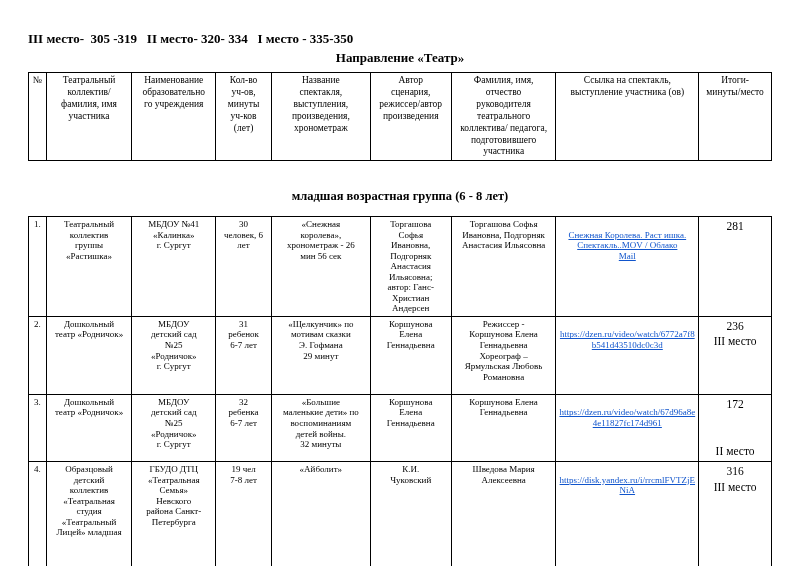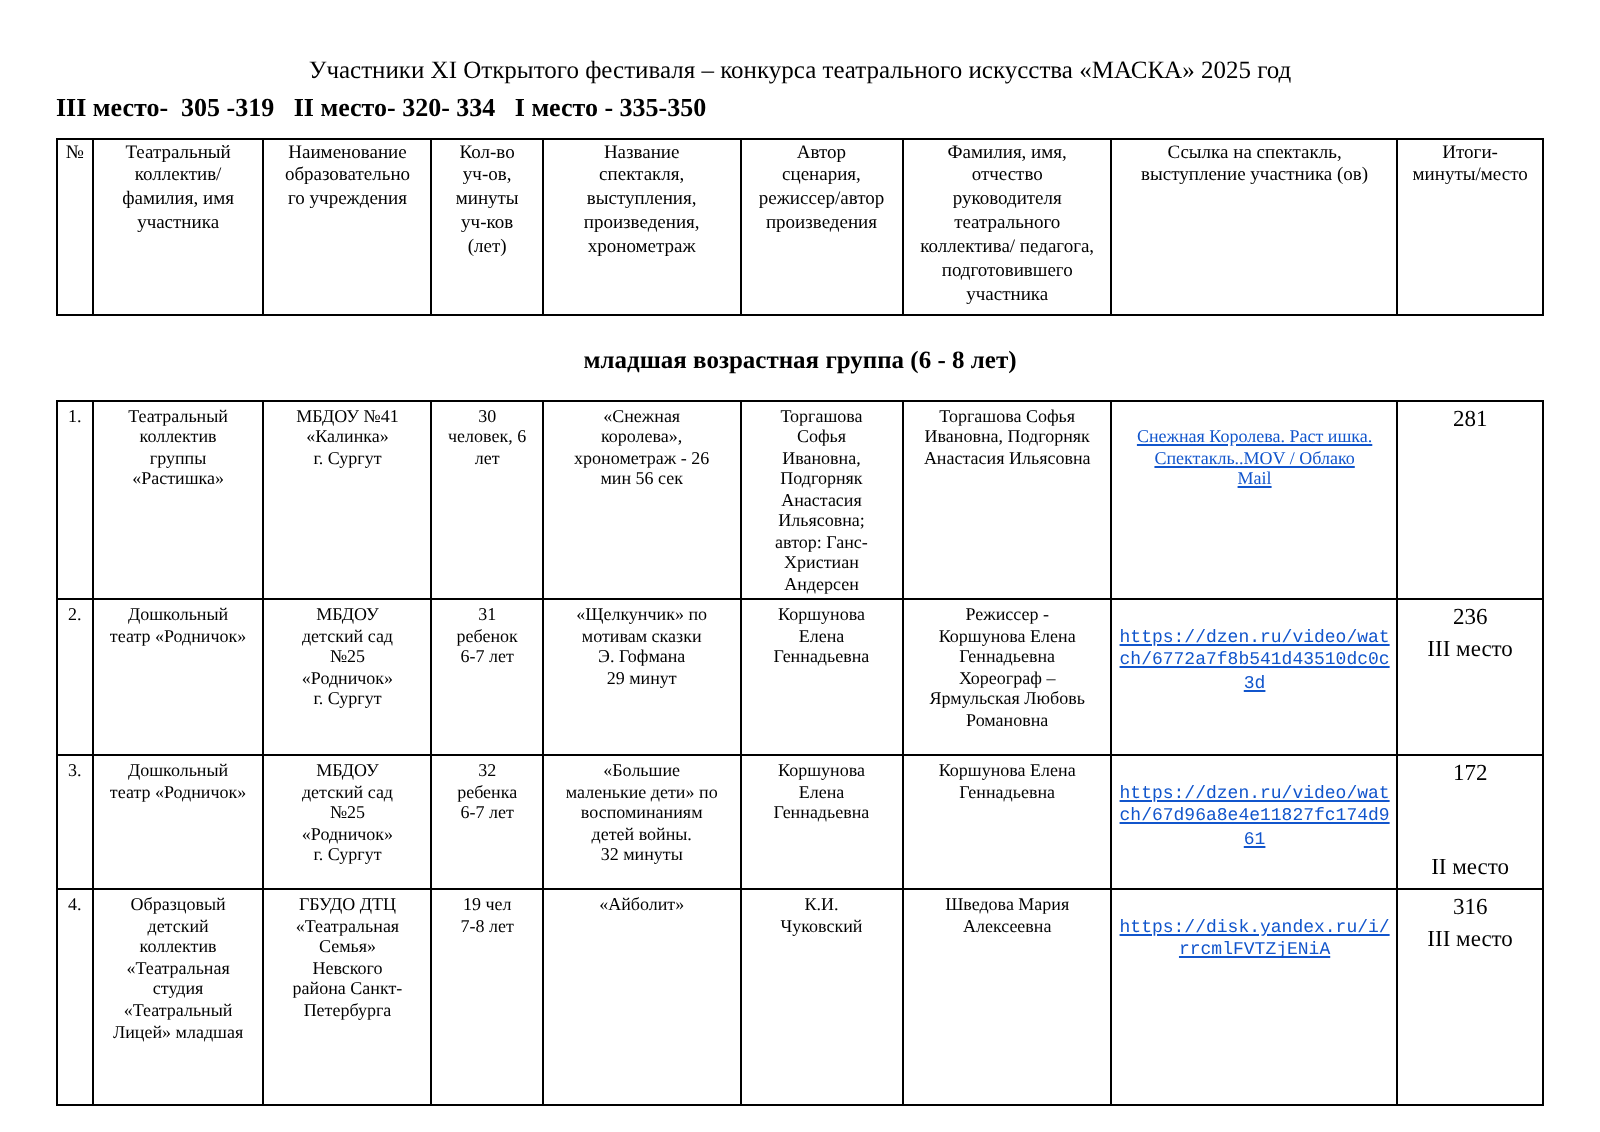--- a/index.html
+++ b/index.html
@@ -34,39 +34,39 @@
   col.c-num   { width: 2.4%; }
   col.c-coll  { width: 11.5%; }
   col.c-inst  { width: 11.3%; }
   col.c-cnt   { width: 7.5%; }
   col.c-perf  { width: 13.3%; }
   col.c-auth  { width: 10.9%; }
   col.c-dir   { width: 14.1%; }
   col.c-link  { width: 19.2%; }
   col.c-res   { width: 9.8%; }
 
-  .group-title { text-align: center; font-weight: bold; font-size: 12.5px; margin: 15px 0 12px 0; }
+  .group-title { text-align: center; font-weight: bold; font-size: 12.5px; margin: 28px 0 12px 0; }
 
   .data-table tr.r1 { height: 97px; }
   .data-table tr.r2 { height: 78px; }
   .data-table tr.r3 { height: 62px; }
   .data-table tr.r4 { height: 108px; }
 
   td.result { font-weight: normal; font-size: 11.5px; line-height: 1.35; }
 
   a.doc-link { color: #1155CC; text-decoration: underline; cursor: pointer; }
-  a.doc-link.url { word-break: break-all; font-family: Liberation Mono, monospace; }
+  a.doc-link.url { word-break: break-all; }
 </style>
 </head>
 <body>
 
 <div class="page">
 
-  <div class="title1">Участники XI Открытого фестиваля – конкурса театрального искусства «МАСКА» 2025 год</div>
   <div class="title2">III место-  305 -319   II место- 320- 334   I место - 335-350</div>
+  <div class="title3">Направление «Театр»</div>
 
   <table class="header-table">
     <colgroup>
       <col class="c-num">
         <col class="c-coll">
         <col class="c-inst">
         <col class="c-cnt">
         <col class="c-perf">
       <col class="c-auth">
         <col class="c-dir">

